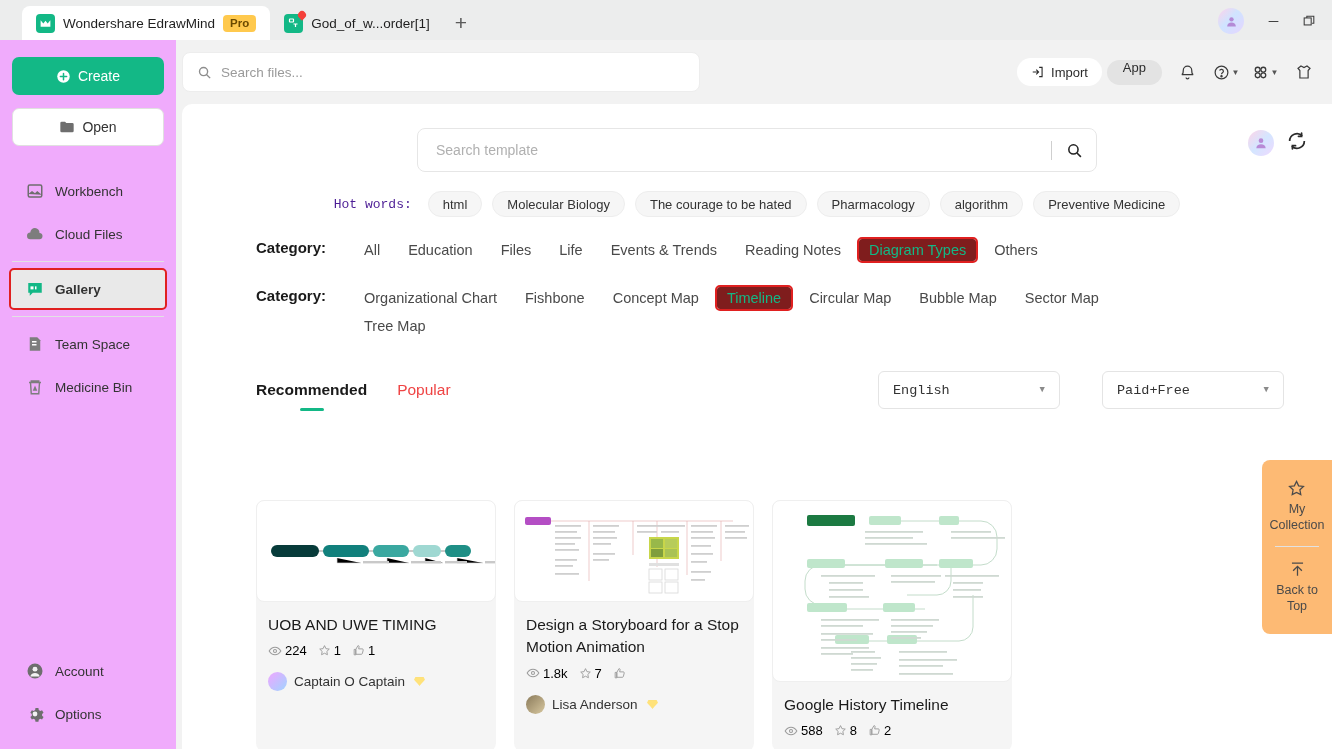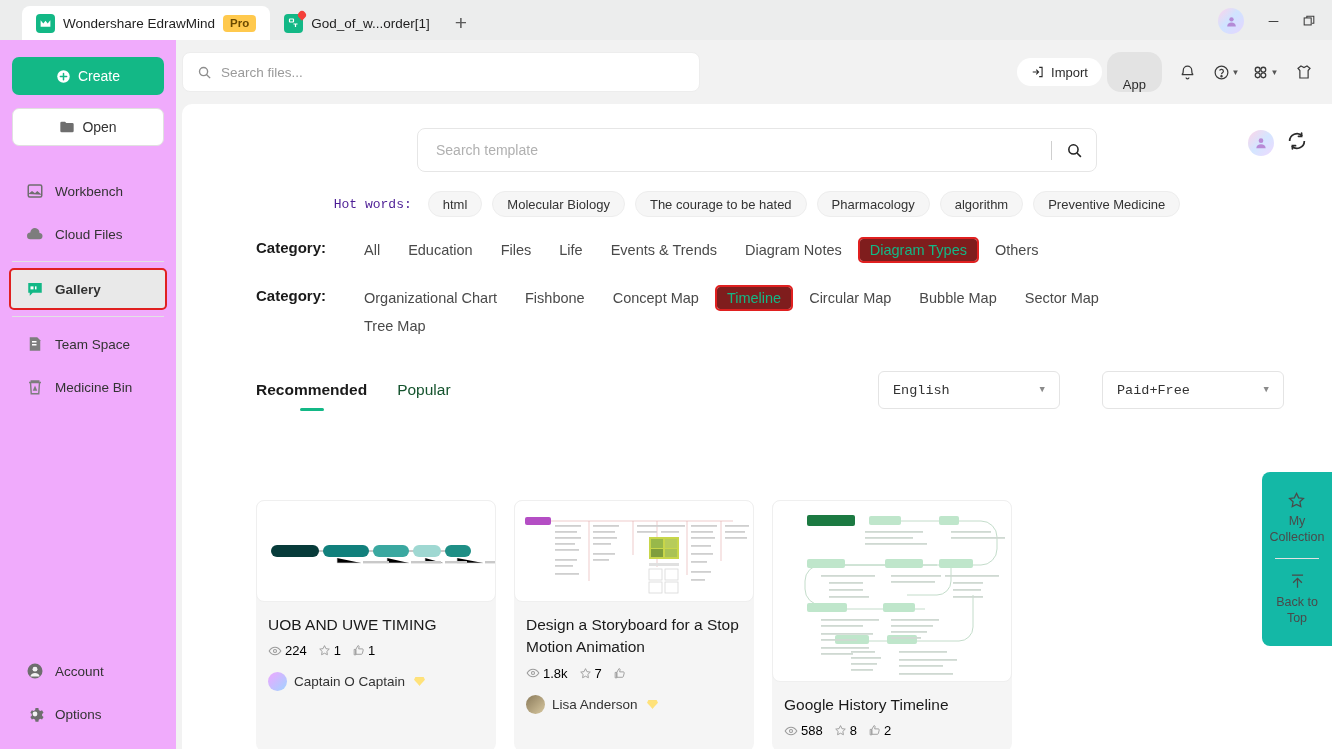--- a/index.html
+++ b/index.html
@@ -102,22 +102,22 @@
   }
   .topright {
     position: absolute; right: 14px; top: 0; height: 64px;
     display: flex; align-items: center; gap: 5px;
   }
   .chip-import {
     height: 28px; background: #fff; border-radius: 14px; padding: 0 14px;
     display: flex; align-items: center; gap: 6px; font-size: 13px; color: #2b2b2b;
   }
   .chip-app {
-    height: 40px; background: #e3e3e3; border-radius: 14px; padding: 0 16px;
-    display: flex; align-items: flex-end; font-size: 13px; color: #2b2b2b;
+    height: 25px; background: #e3e3e3; border-radius: 14px; padding: 0 16px;
+    display: flex; align-items: flex-start; font-size: 13px; color: #2b2b2b;
   }
   .icobtn {
     width: 28px; height: 28px; display: flex; align-items: center;
     justify-content: center; color: #3a3a3a; margin-left: 6px;
   }
   .caret { font-size: 8px; color: #555; margin-left: 2px; }
 
   .panel {
     position: absolute; top: 64px; left: 6px; width: 1150px; height: 645px;
     background: #fff; border-radius: 10px 0 0 0; overflow: hidden;
@@ -164,21 +164,21 @@
     font-size: 14.5px; color: #4a4a4a; padding: 3px 10px; margin: 0 8px 6px 0;
     border-radius: 3px; white-space: nowrap;
   }
   .cat.active { color: #13b886; background: #7f1d1d; }
   .cat.boxed { outline: 2.5px solid #e02020; }
 
   .tabs-row {
     display: flex; align-items: center; margin: 30px 0 0 74px;
     position: relative; height: 34px;
   }
-  .ftab { font-size: 15.5px; color: #14532d; margin-right: 30px; position: relative; }
+  .ftab { font-size: 15.5px; color: #ef4444; margin-right: 30px; position: relative; }
   .ftab.active { color: #1a1a1a; font-weight: bold; }
   .ftab.active::after {
     content: ""; position: absolute; left: 50%; transform: translateX(-50%);
     bottom: -12px; width: 24px; height: 3.5px; background: #13b886; border-radius: 2px;
   }
   .selects { position: absolute; right: 48px; display: flex; gap: 42px; font-family: Liberation Mono, monospace; }
   .sel {
     width: 182px; height: 38px; border: 1px solid #e4e4e4; border-radius: 6px;
     display: flex; align-items: center; padding: 0 14px; font-size: 13.5px; color: #333;
   }
@@ -203,22 +203,22 @@
   .stats { display: flex; align-items: center; gap: 11px; font-size: 13px; color: #000000; }
   .stat { display: flex; align-items: center; gap: 3px; }
   .author { display: flex; align-items: center; gap: 7px; margin-top: 14px; font-size: 13.5px; color: #333; }
   .au-av { width: 19px; height: 19px; border-radius: 50%; flex: 0 0 auto; }
   .au-av.a1 { background: linear-gradient(135deg,#f0a6ff,#9fd4ff); }
   .au-av.a2 { background: linear-gradient(135deg,#8a7a5a,#d8c8a0); }
   .diamond { width: 15px; height: 11px; flex: 0 0 auto; }
 
   
   .rail {
-    position: absolute; right: 0; top: 368px; width: 70px;
-    background: #14b8a6; border-radius: 8px 0 0 8px; padding: 10px 0;
+    position: absolute; right: 0; top: 356px; width: 70px;
+    background: #fdba74; border-radius: 8px 0 0 8px; padding: 10px 0;
     display: flex; flex-direction: column; align-items: center; margin-left: 29px;
   }
   .rail-item {
     display: flex; flex-direction: column; align-items: center; gap: 4px;
     font-size: 12.5px; color: #4a4a4a; padding: 9px 0; text-align: center; line-height: 1.25;
   }
   .rail-div { width: 44px; height: 1px; background: #e2e2e2; margin: 4px 0; }
 </style>
 </head>
 <body>
@@ -438,21 +438,21 @@
     </div>
 
     <div class="cat-row">
       <span class="cat-label">Category:</span>
       <span class="cat-items">
         <span class="cat">All</span>
         <span class="cat">Education</span>
         <span class="cat">Files</span>
         <span class="cat">Life</span>
         <span class="cat">Events &amp; Trends</span>
-        <span class="cat">Diagram Notes</span>
+        <span class="cat">Reading Notes</span>
         <span class="cat active boxed">Diagram Types</span>
         <span class="cat">Others</span>
       </span>
     </div>
 
     <div class="cat-row second">
       <span class="cat-label">Category:</span>
       <span class="cat-items" style="max-width:830px">
         <span class="cat">Organizational Chart</span>
         <span class="cat">Fishbone</span>

